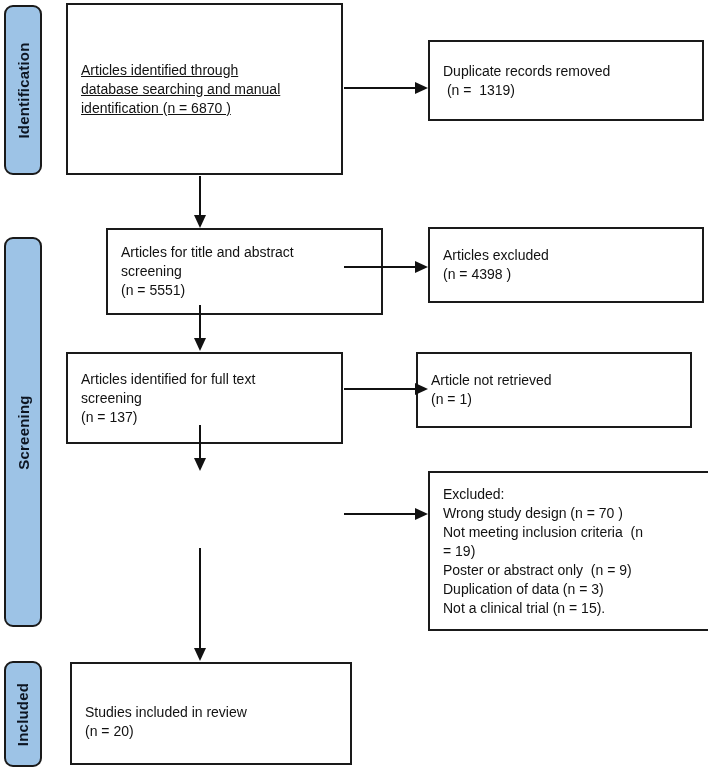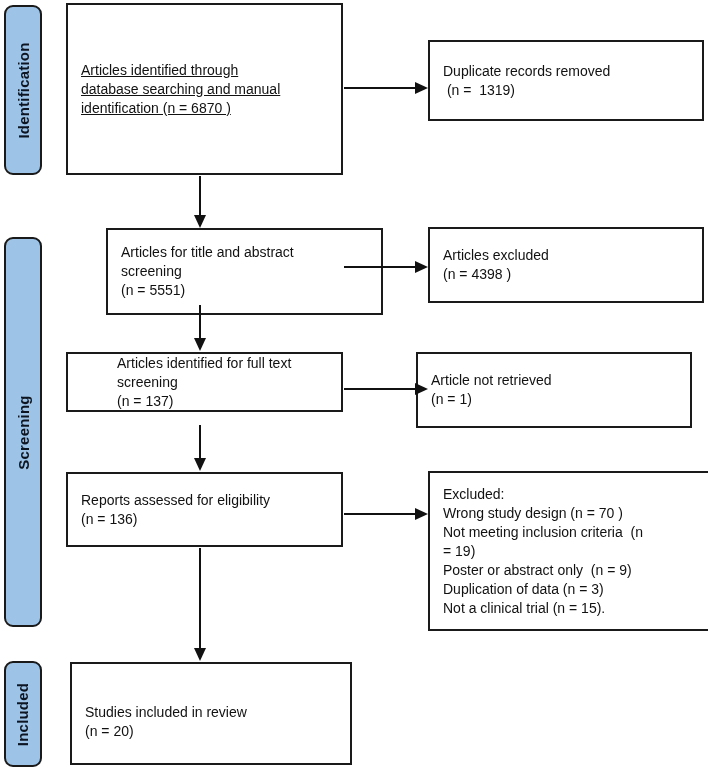--- a/index.html
+++ b/index.html
@@ -89,28 +89,24 @@
   <div class="box" style="left:66px;top:3px;width:277px;height:172px;text-decoration:underline;">
     <div class="box-text">Articles identified through
 database searching and manual
 identification (n = 6870 )</div>
   </div>
   <div class="box" style="left:66px;top:228px;width:277px;height:87px;margin-left:40px;">
     <div class="box-text">Articles for title and abstract
 screening
 (n = 5551)</div>
   </div>
-  <div class="box" style="left:66px;top:352px;width:277px;height:60px;padding-left:36px;">
+  <div class="box" style="left:66px;top:352px;width:277px;height:92px;">
     <div class="box-text">Articles identified for full text
 screening
 (n = 137)</div>
-  </div>
-  <div class="box" style="left:66px;top:472px;width:277px;height:75px;">
-    <div class="box-text">Reports assessed for eligibility
-(n = 136)</div>
   </div>
   <div class="box low" style="left:63px;top:662px;width:282px;height:103px;margin-left:7px;">
     <div class="box-text">Studies included in review
 (n = 20)</div>
   </div>
 
   <div class="box" style="left:428px;top:40px;width:276px;height:81px;">
     <div class="box-text">Duplicate records removed
  (n =  1319)</div>
   </div>

